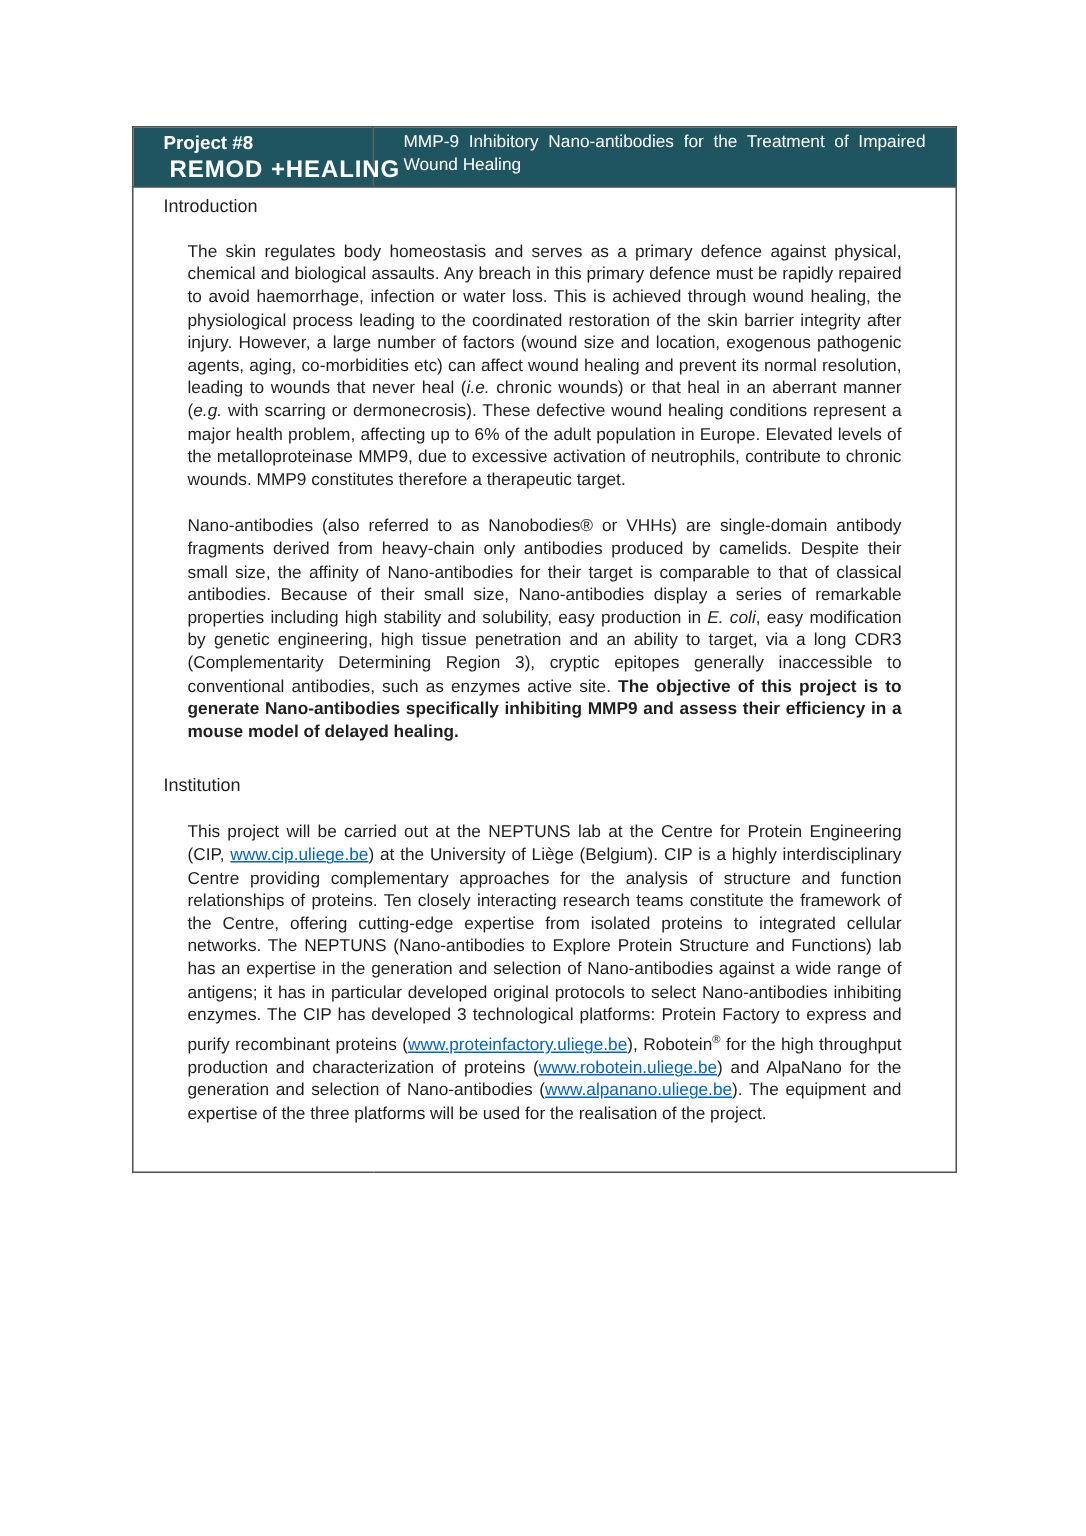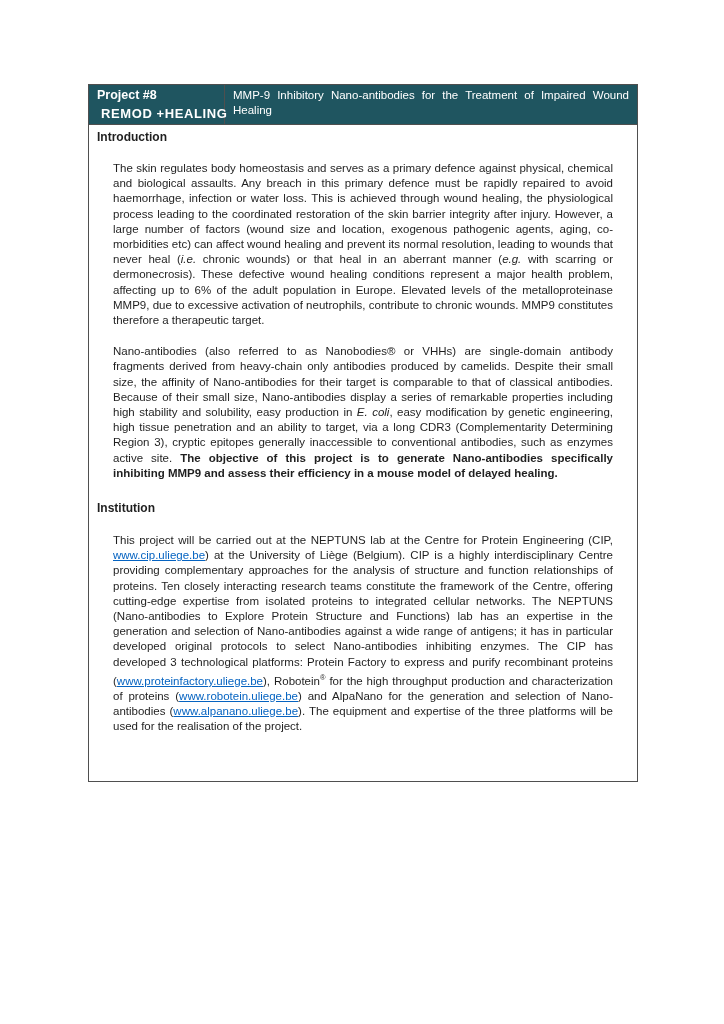--- a/index.html
+++ b/index.html
@@ -22,21 +22,21 @@
     position: absolute;
     left: 88px;
     top: 84px;
     width: 550px;
     border-collapse: collapse;
     table-layout: fixed;
   }
   .doc-table td {
     border: 1.5px solid var(--table-border, #4f4f4f);
     vertical-align: top;
-    padding: 3px 8px;
+    padding: 3px 20px;
     font-size: 11.5px;
     line-height: 15px;
   }
   .label-cell {
     width: 119px;
     font-weight: bold;
     font-size: 12px;
     color: var(--body-text, #1f1f1f);
   }
   .row-header td {
@@ -51,21 +51,21 @@
   }
   .logo {
     display: flex;
     align-items: center;
     gap: 4px;
     margin-top: 3px;
     color: var(--header-text, #ffffff);
   }
   .logo-text {
     font-weight: bold;
-    font-size: 13px;
+    font-size: 16px;
     letter-spacing: 0.6px;
     white-space: nowrap;
   }
   .title-cell {
     font-size: 12px;
     line-height: 15.5px;
     text-align: justify;
   }
   .row-host td      { height: 21px; }
   .row-primary td   { height: 24px; }
@@ -73,21 +73,21 @@
   .row-subject td   { height: 43px; }
   .value-cell {
     text-align: justify;
     font-size: 12px;
   }
   .content-cell {
     height: 650px;
     padding: 4px 7px 4px 7px;
   }
   .doc-heading {
-    font-weight: bold;
+    font-weight: normal;
     font-size: 12px;
     line-height: 15px;
   }
   [data-name="introduction-heading"] { margin: 2px 0 10px 0; }
   [data-name="background-heading"]   { margin: 20px 0 0 0; }
   .doc-para {
     margin: 16px;
     text-align: justify;
     font-size: 11.5px;
     line-height: 15.2px;

